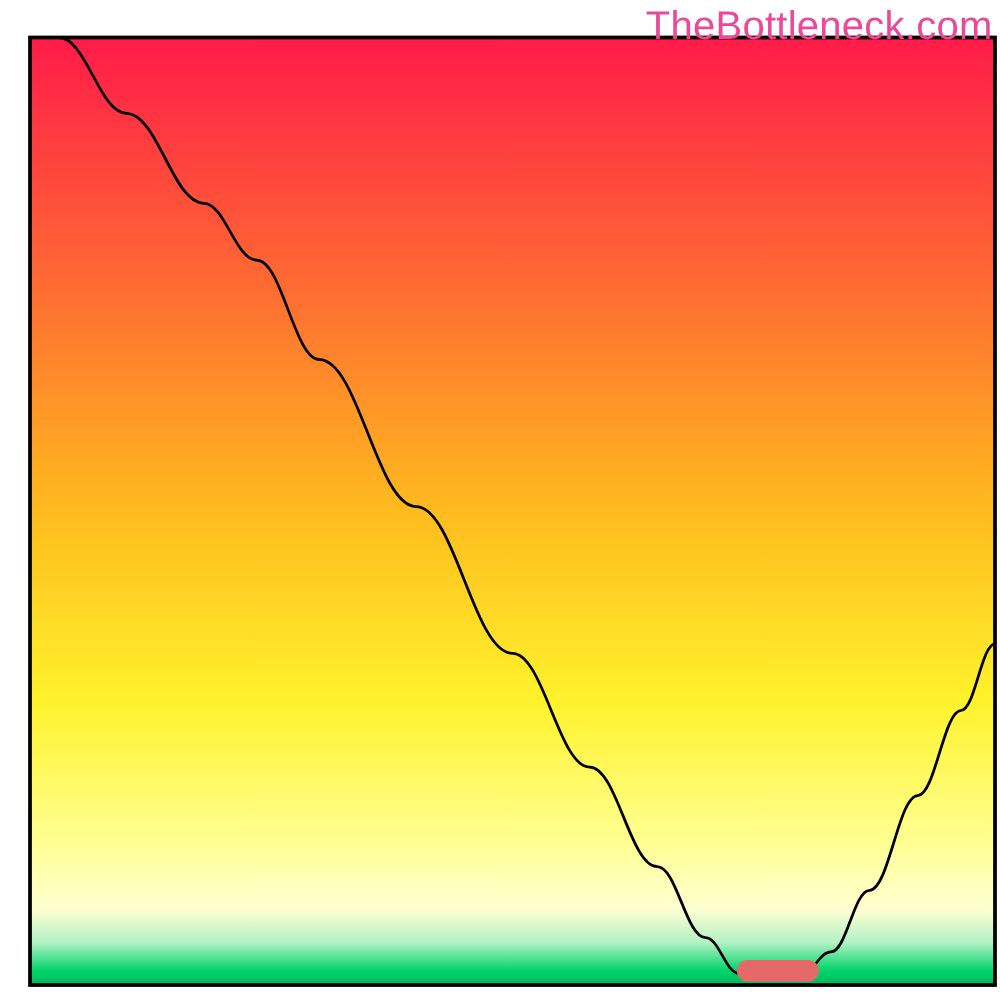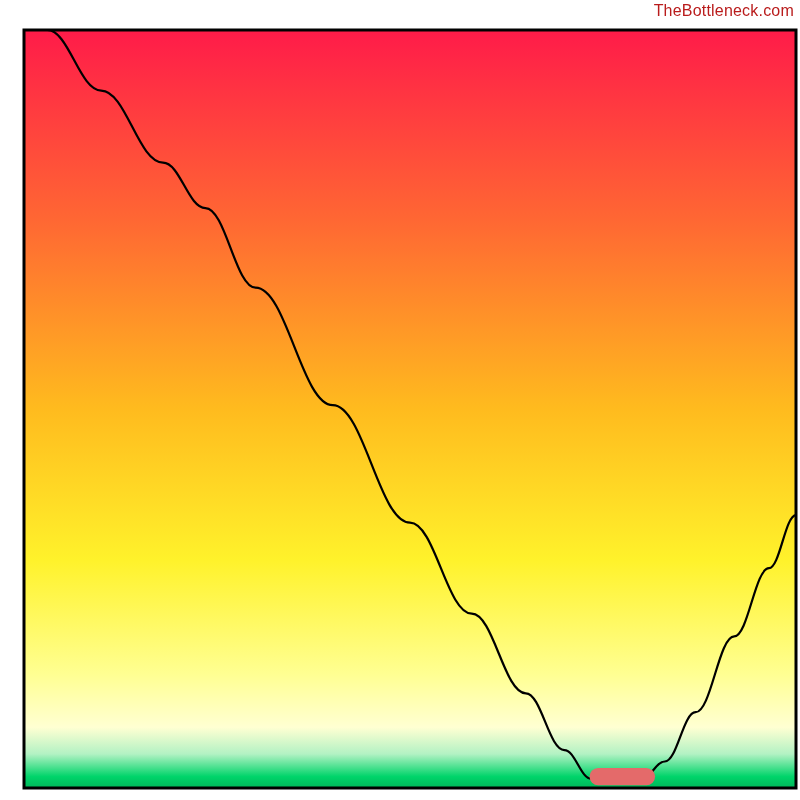--- a/index.html
+++ b/index.html
@@ -13,23 +13,23 @@
   .chart-wrap {
     position: relative;
     width: 800px;
     height: 800px;
     overflow: hidden;
   }
   .watermark {
     position: absolute;
     top: 2px;
     right: 6px;
-    font-size: 16px;
+    font-size: 32px;
     font-weight: 400;
-    color: #b91c1c;
+    color: #ec4899;
     letter-spacing: 0.2px;
     z-index: 10;
   }
   svg.plot {
     position: absolute;
     left: 0;
     top: 0;
     width: 800px;
     height: 800px;
   }

